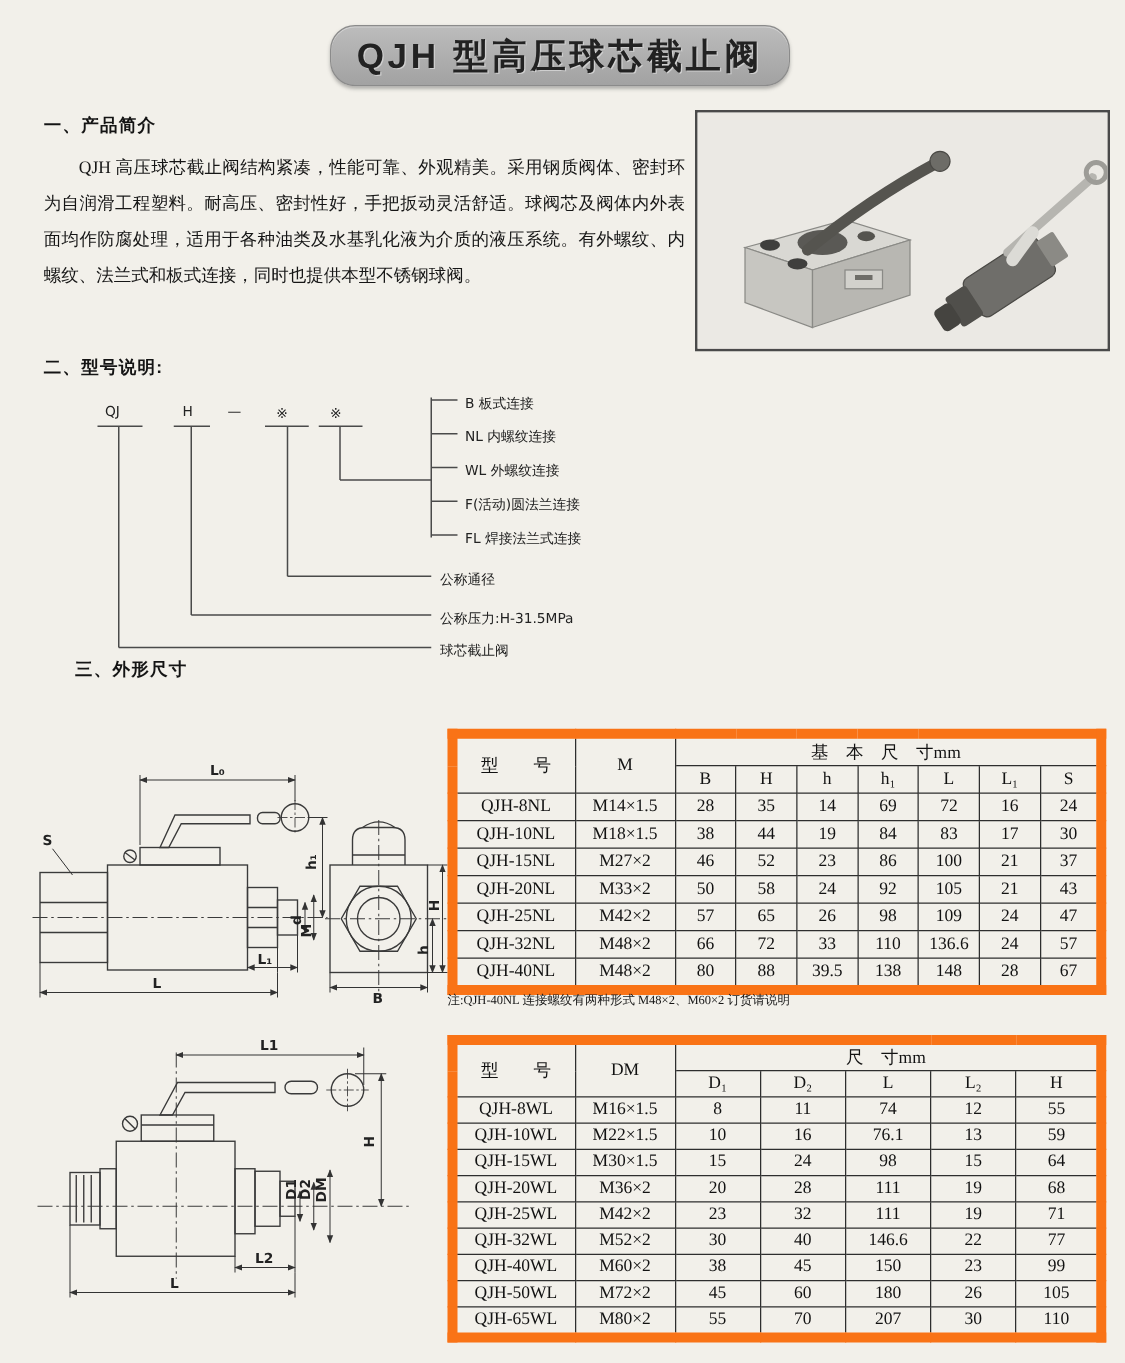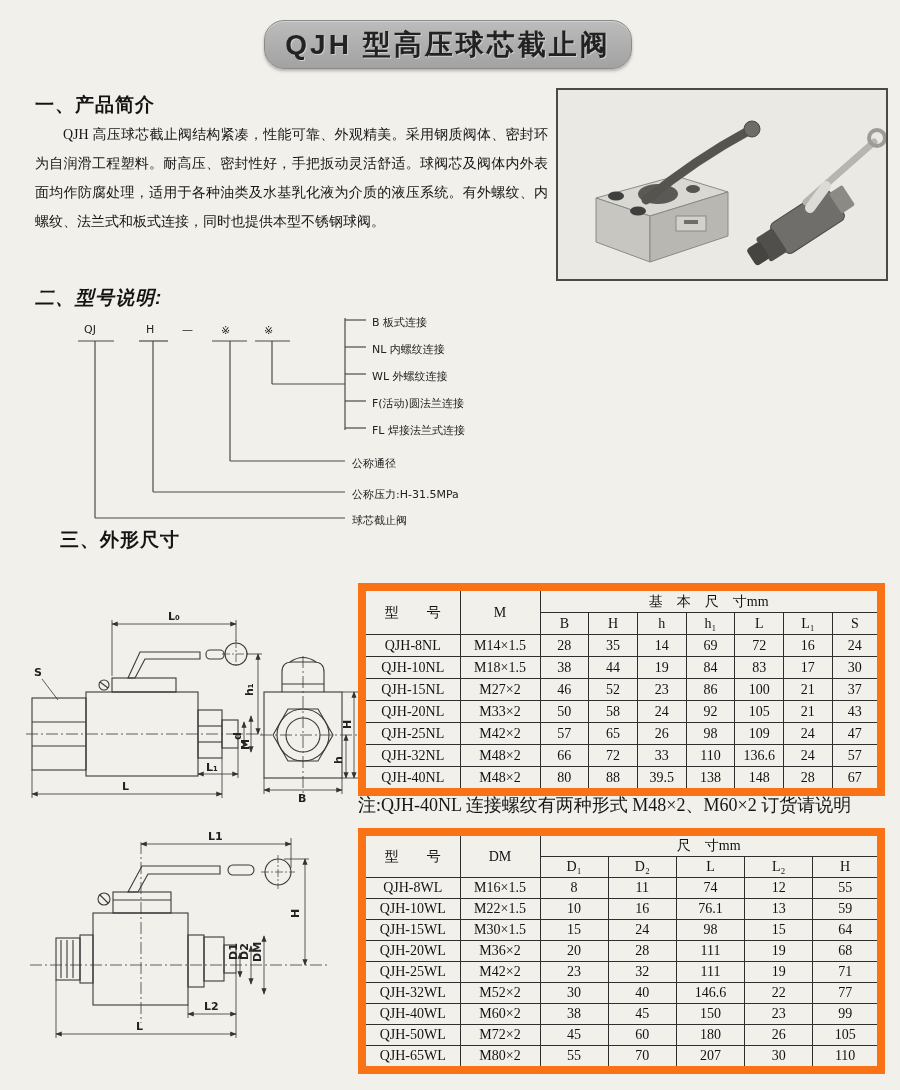--- a/index.html
+++ b/index.html
@@ -5,21 +5,21 @@
   html,body{margin:0;padding:0;}
   body{
     width:900px;height:1090px;position:relative;overflow:hidden;
     background:#f2f0ea;
     font-family:"Liberation Serif", serif;
     color:#1b1b1b;
   }
   .abs{position:absolute;}
   .heading{
     font-family:"Liberation Sans", sans-serif;
-    font-weight:bold;font-size:19px;color:#141414;letter-spacing:1px;
+    font-weight:bold;font-size:14px;color:#141414;letter-spacing:1px;
   }
   
   .title-bar{
     left:264px;top:20px;width:366px;height:47px;
     background:linear-gradient(#bcbcbc,#a2a2a2);
     border:1px solid #8b8b8b;border-radius:20px;
     box-shadow:0 2px 3px rgba(60,60,60,.35), inset 0 1px 0 #d2d2d2;
     display:flex;align-items:center;justify-content:center;
     font-family:"Liberation Sans", sans-serif;font-weight:bold;
     font-size:28px;color:#222;letter-spacing:3px;
@@ -38,21 +38,21 @@
   }
   
   table.spec{border-collapse:collapse;border:8px solid #f97316;table-layout:fixed;background:transparent;}
   table.spec th,table.spec td{
     border:1px solid #2e2e2e;text-align:center;vertical-align:middle;
     font-size:14px;font-weight:normal;padding:0 2px;color:#121212;
     font-family:"Liberation Serif", serif;white-space:nowrap;
   }
   table.t1 th,table.t1 td{height:21px;}
   table.t2 th,table.t2 td{height:20px;}
-  .note-line{left:358px;top:793px;font-size:18px;color:#161616;}
+  .note-line{left:358px;top:793px;font-size:10px;color:#161616;}
   
   svg text{font-family:"DejaVu Sans", sans-serif;font-size:11px;fill:#222;}
   svg .cn{font-family:"Liberation Serif", serif;}
 </style>
 </head>
 <body>
 
 <div class="abs title-bar">
   <span>QJH 型高压球芯截止阀</span>
 </div>
@@ -85,21 +85,21 @@
         <rect x="182" y="120" width="16" height="20" rx="4" fill="#454440"></rect>
         <rect x="282" y="118" width="16" height="24" rx="2" fill="#8b8a85"></rect>
       </g>
       <path d="M 248,112 L 316,52" stroke="#b6b5b0" stroke-width="7" fill="none" stroke-linecap="round"></path>
       <path d="M 252,118 L 268,96" stroke="#dcdbd6" stroke-width="10" fill="none" stroke-linecap="round"></path>
       <circle cx="319" cy="48" r="8" fill="none" stroke="#9d9c97" stroke-width="4"></circle>
     </g>
   </svg>
 </div>
 
-<div class="abs heading" style="left:35px;top:285px;font-style:italic;">二、型号说明:</div>
+<div class="abs heading" style="left:35px;top:285px;">二、型号说明:</div>
 
 <svg class="abs" style="left:0;top:300px;" width="900" height="255" viewBox="0 0 900 255">
   <g stroke="#4a4a4a" stroke-width="1.2" fill="none">
 
     <line x1="78" y1="41" x2="114" y2="41"></line>
     <line x1="139" y1="41" x2="168" y2="41"></line>
     <line x1="212" y1="41" x2="247" y2="41"></line>
     <line x1="255" y1="41" x2="290" y2="41"></line>
 
     <line x1="95" y1="41" x2="95" y2="218"></line>

